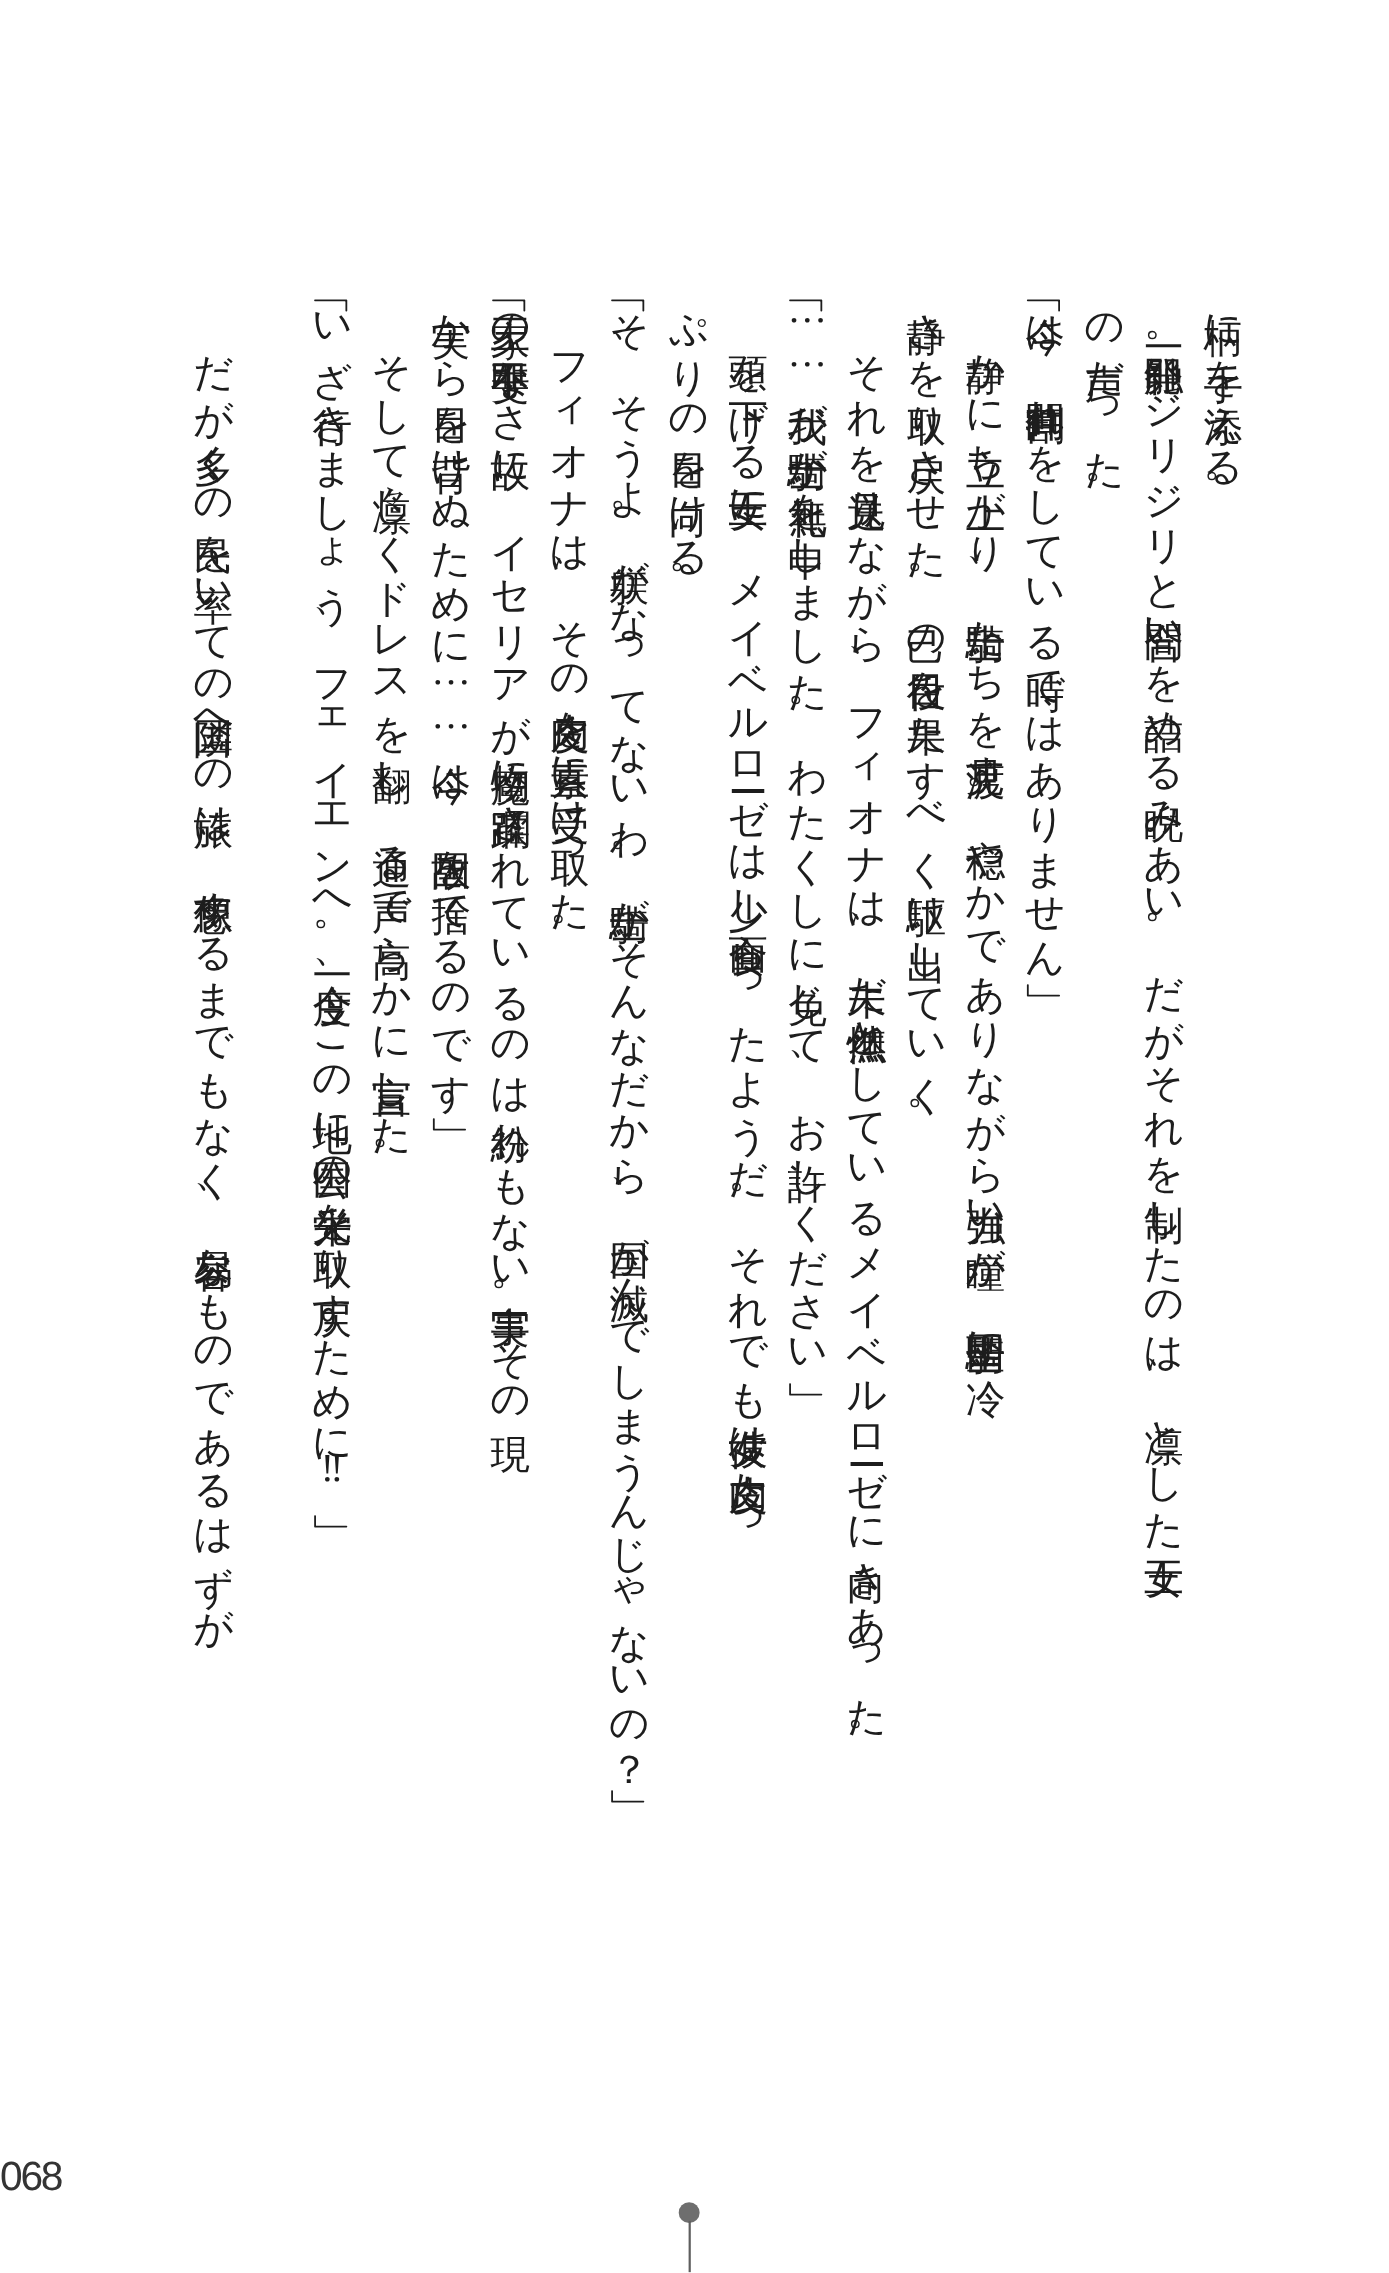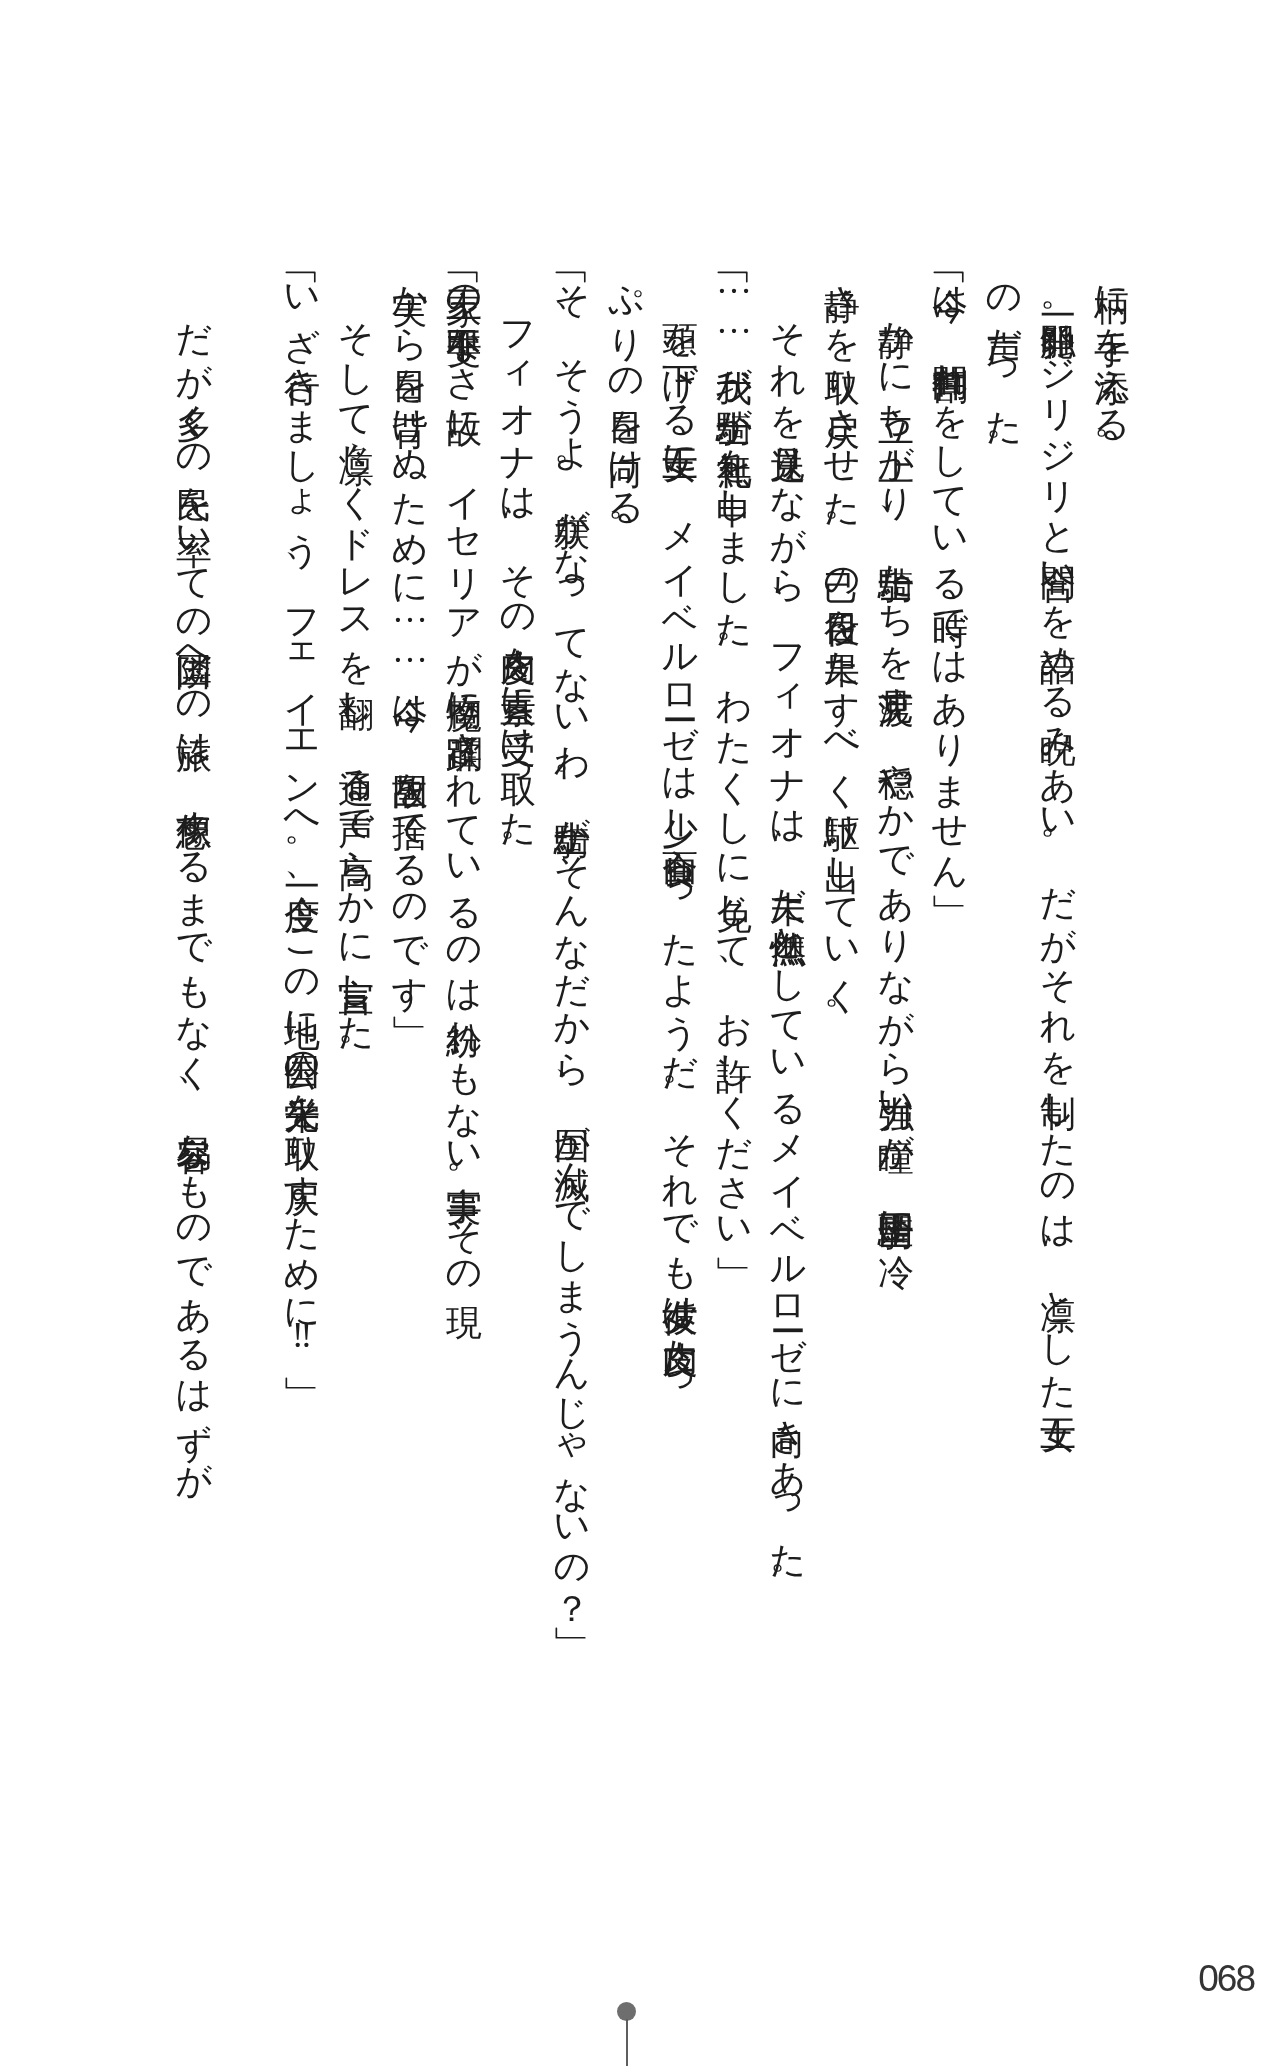--- a/index.html
+++ b/index.html
@@ -36,21 +36,21 @@
   }
   .text-line.blank {
     width: 54px; 
   }
   
   .page-number {
     position: absolute;
     top: 1958px;
     left: 0;
     width: 1254px;
-    text-align: right;
+    text-align: left;
     font-family: "Liberation Sans", "DejaVu Sans", sans-serif;
     font-size: 37px;
     font-weight: 300;
     letter-spacing: -2px;
     color: #343434;
   }
   .ornament-circle {
     position: absolute;
     left: 617px;
     top: 2002px;

